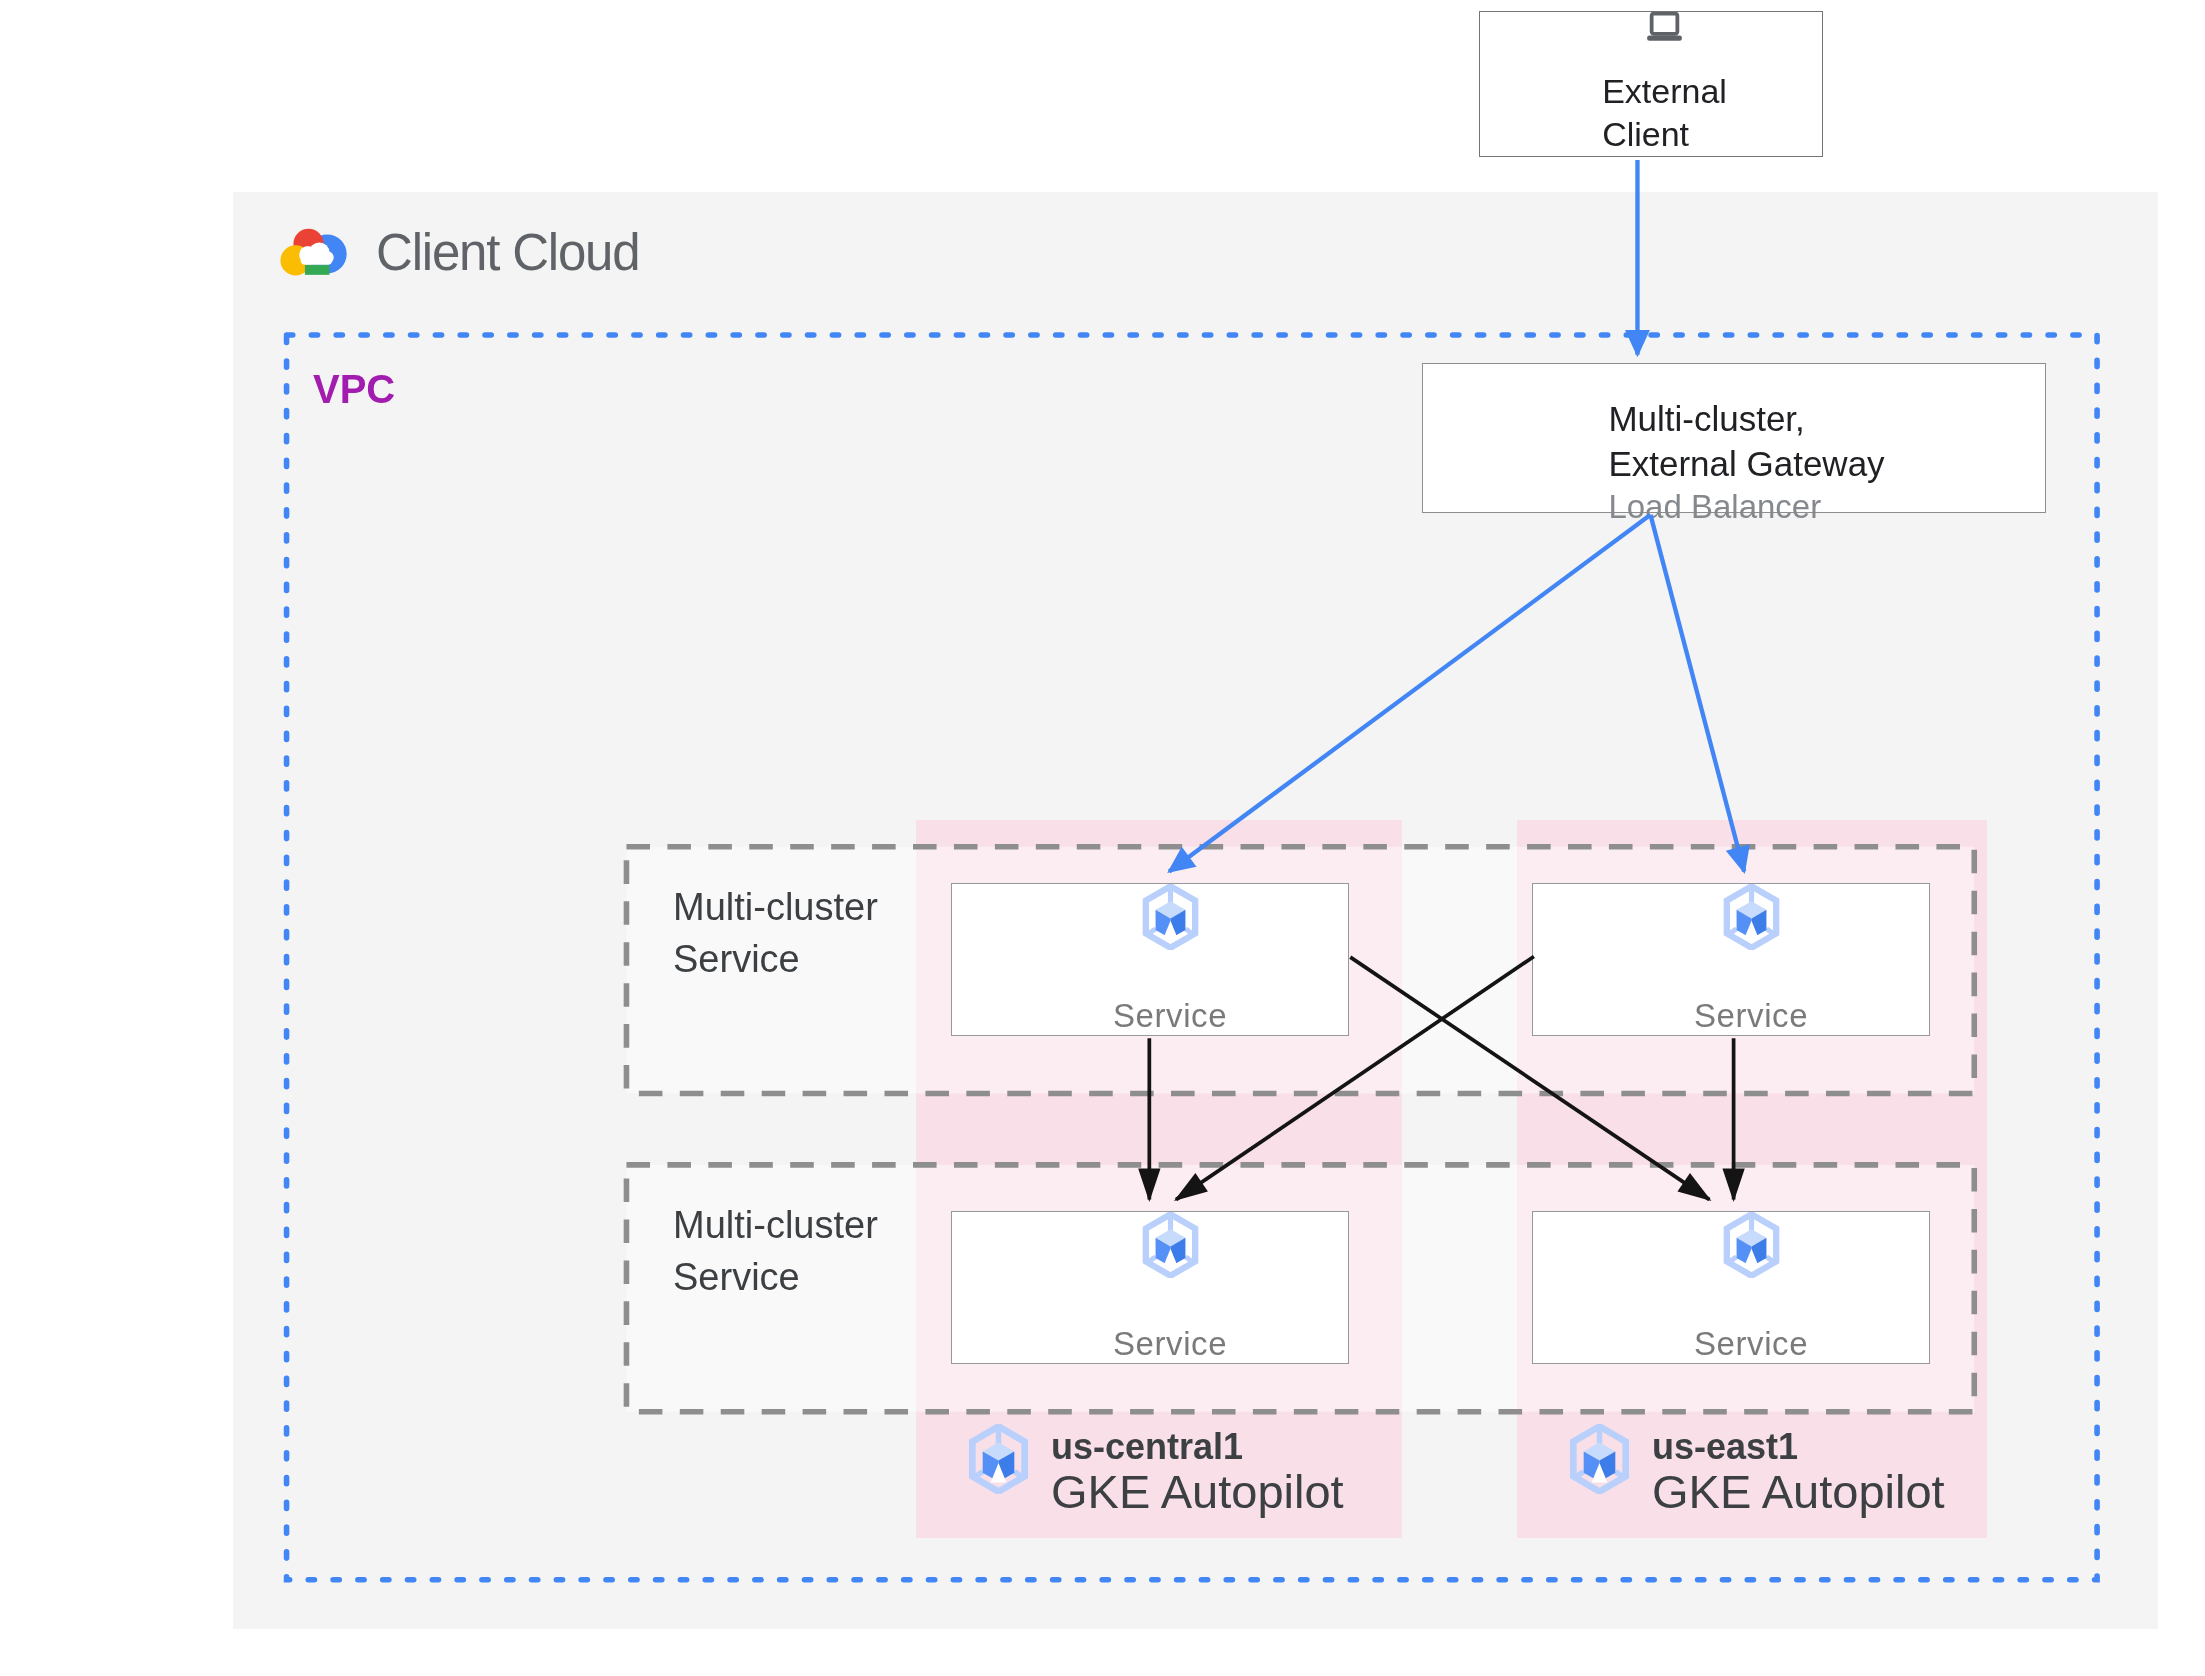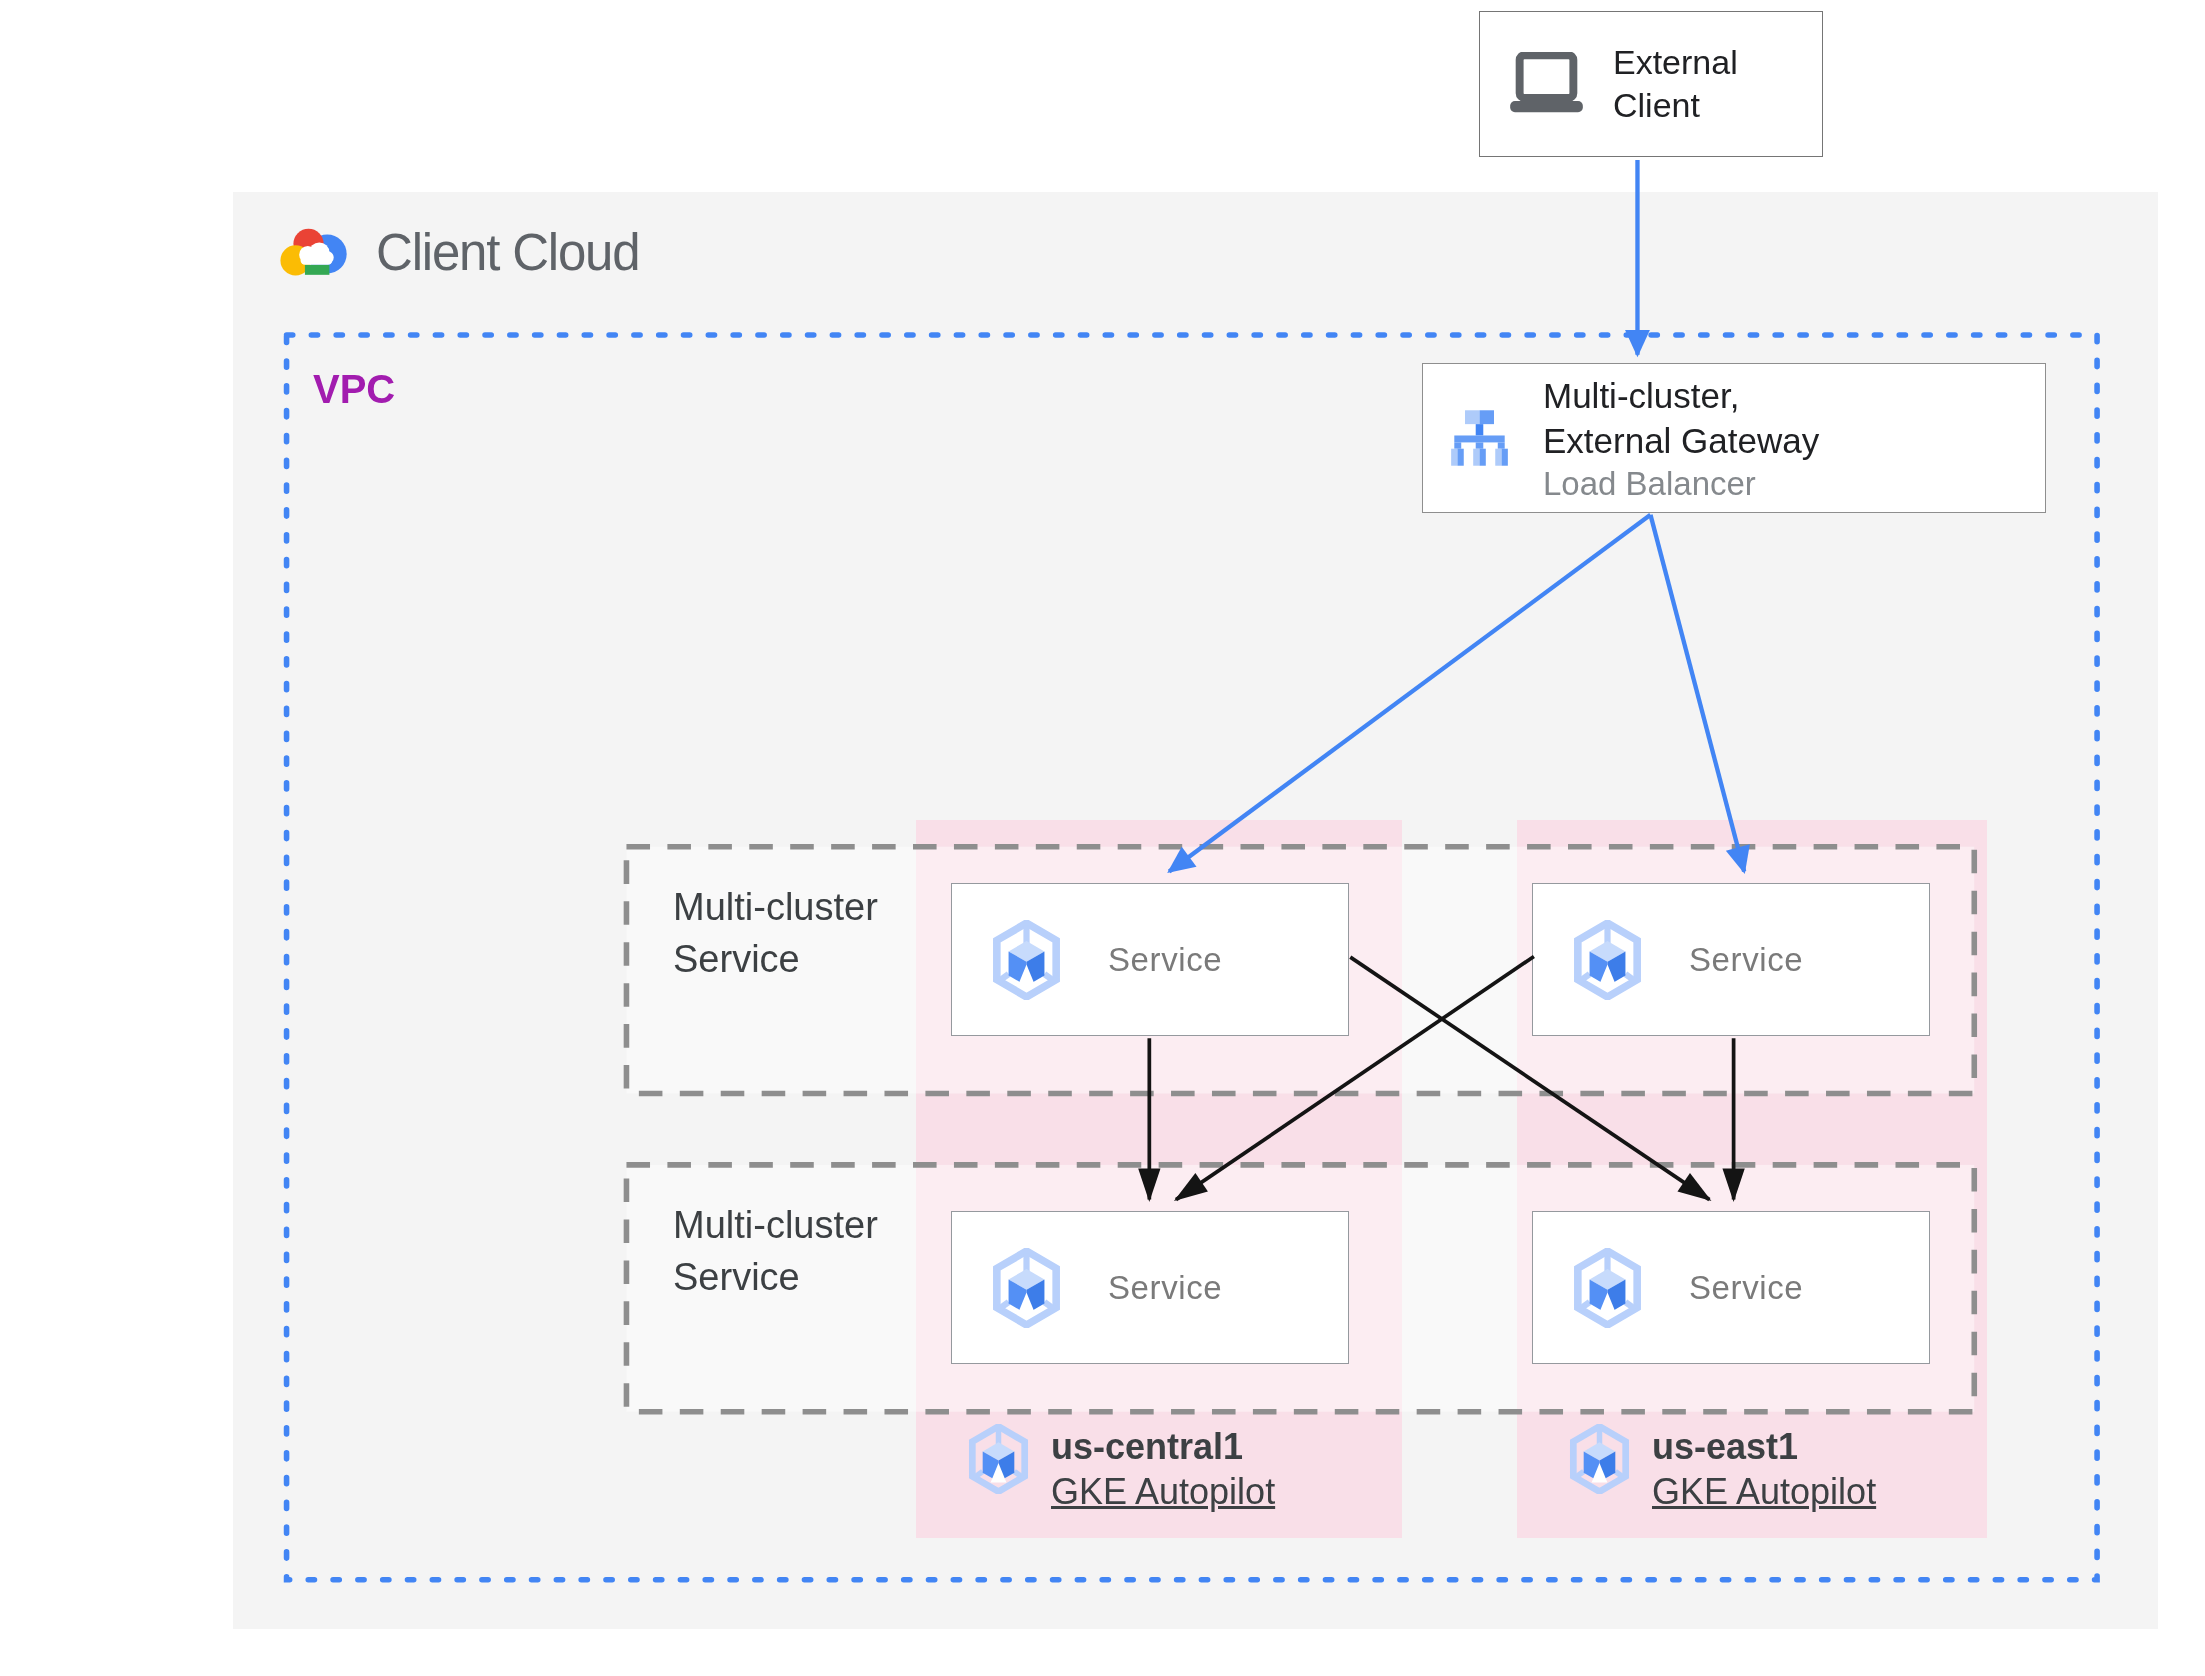--- a/index.html
+++ b/index.html
@@ -18,21 +18,21 @@
   #over-layer{z-index:5;}
 
   
   .gc-logo{left:279px;top:223px;display:flex;align-items:center;gap:25px;z-index:3;}
   .gc-logo .wordmark{font-size:51px;color:#5F6368;font-weight:500;letter-spacing:-1.2px;}
 
   
   .vpc-label{left:313px;top:367px;font-size:40px;font-weight:bold;color:#a21caf;z-index:3;}
 
   
-  .node{background:#ffffff;box-sizing:border-box;display:flex;align-items:center;z-index:3;}
+  .node{background:#ffffff;box-sizing:border-box;display:flex;align-items:center;z-index:3;flex-direction:column;}
   .client-box{left:1479px;top:11px;width:344px;height:146px;border:1.9px solid #757575;padding-left:27px;gap:27px;}
   .client-box .txt{font-size:34px;line-height:43px;color:#202124;}
   .lb-box{left:1422px;top:363px;width:624px;height:150px;border:1.9px solid #8E8E8E;padding-left:25px;gap:32px;}
   .lb-box .t1{font-size:35px;line-height:45px;color:#202124;}
   .lb-box .sub{font-size:33px;line-height:41px;color:#85898D;}
   .svc{width:398px;height:153px;border:1.9px solid #95999E;padding-left:40px;gap:47px;}
   .svc .txt{font-size:33px;color:#7A7A7A;letter-spacing:0.6px;}
   .svc-tl{left:951px;top:883px;}
   .svc-tr{left:1532px;top:883px;}
   .svc-bl{left:951px;top:1211px;}
@@ -41,21 +41,21 @@
   
   .row-label{left:673px;font-size:38px;line-height:52px;color:#3C4043;z-index:3;}
   .row-label-1{top:881px;}
   .row-label-2{top:1199px;}
 
   
   .cluster{display:flex;align-items:flex-start;gap:22px;z-index:3;justify-content:space-between;}
   .cluster-left{left:968px;top:1424px;}
   .cluster-right{left:1569px;top:1424px;}
   .cluster .name{font-size:36px;line-height:45px;font-weight:bold;color:#3C4043;}
-  .cluster .plat{font-size:36px;line-height:45px;color:#3C4043;text-decoration:underline;}
+  .cluster .plat{font-size:47px;line-height:45px;color:#3C4043;}
 </style>
 </head>
 <body>
 
 <svg width="0" height="0" style="position:absolute">
   <defs>
     <g id="gke-icon">
       <polygon points="50,4 93,29 93,86 50,111 7,86 7,29" fill="none" stroke="#B8D0FB" stroke-width="11"></polygon>
       <line x1="50" y1="8" x2="50" y2="40" stroke="#B8D0FB" stroke-width="9"></line>
       <line x1="24" y1="78" x2="10" y2="88" stroke="#B8D0FB" stroke-width="9"></line>

